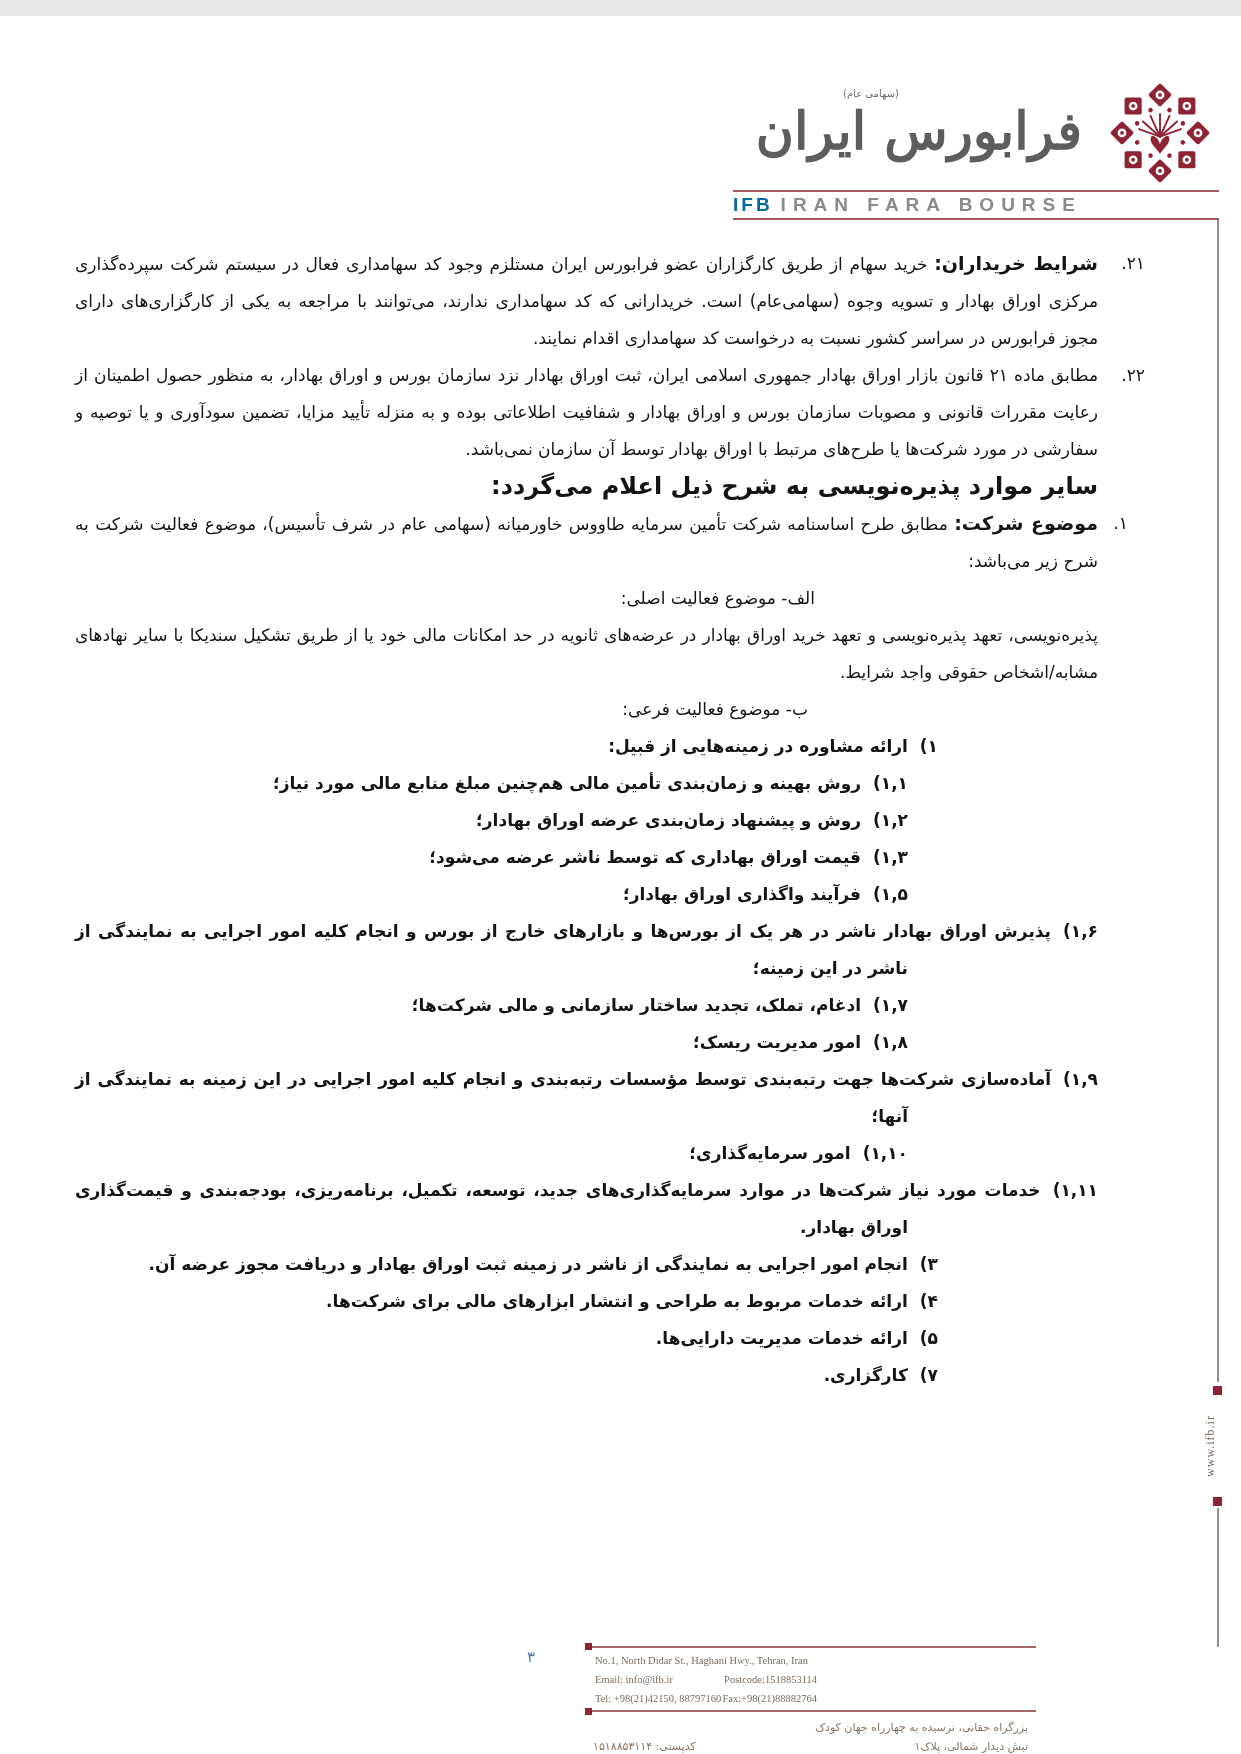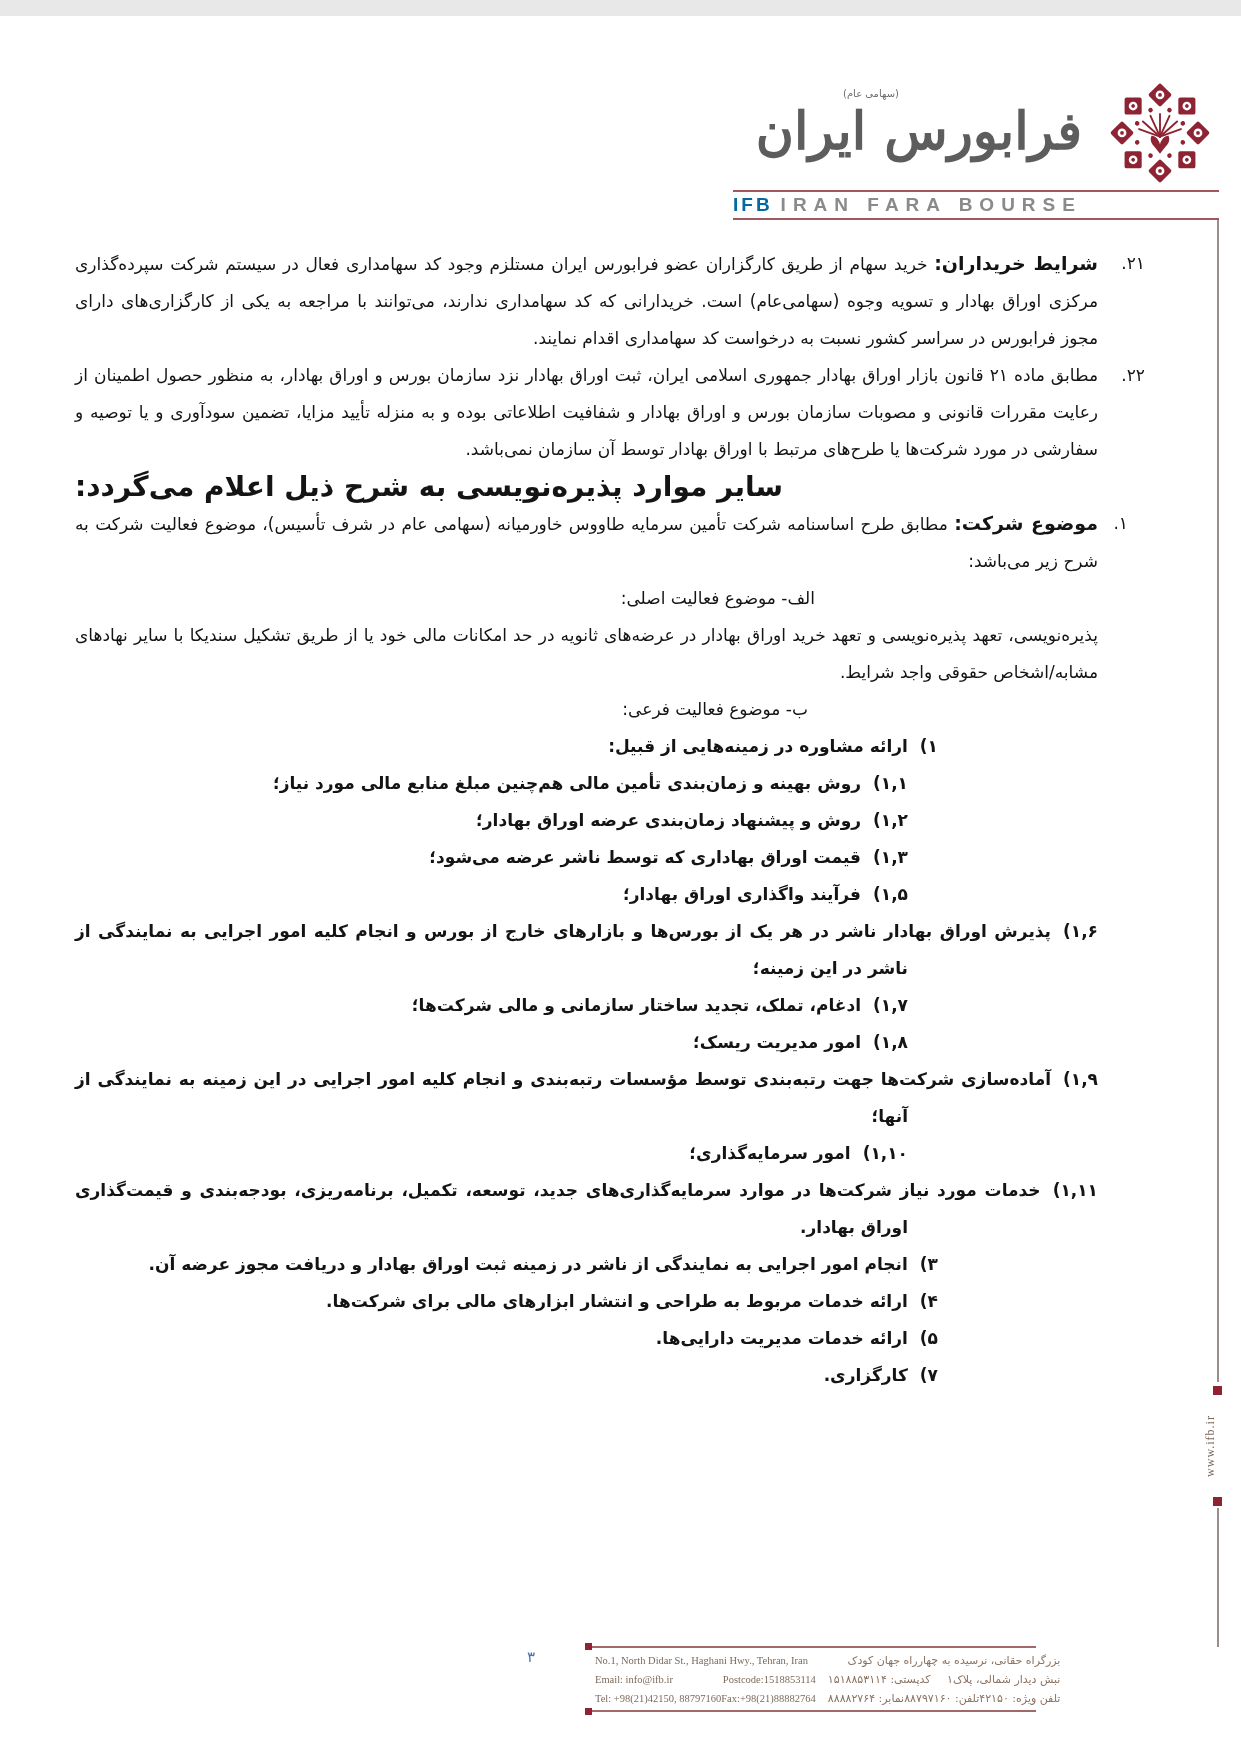--- a/index.html
+++ b/index.html
@@ -47,38 +47,38 @@
   
   .content{
     position:absolute; top:229px; left:75px; width:1023px;
     direction:rtl; text-align:justify;
     font-size:17px; line-height:37px;
   }
   .item{ position:relative; }
   .mk-hang{ position:absolute; right:-47px; top:0; white-space:nowrap; }
   .mk-hang.one{ right:-30px; }
   .blabel{ font-weight:bold; font-size:19px; }
-  .sec-heading{ text-align:left; font-weight:bold; font-size:28px; }
+  .sec-heading{ text-align:right; font-weight:bold; font-size:24px; }
   .indent-a{ padding-right:283px; }
   .indent-b{ padding-right:290px; }
   .li{ position:relative;font-weight:bold; }
   .li .mk{ margin-left:12px; white-space:nowrap; }
   .li-main{ padding-right:160px; }
   .li-sub{ padding-right:190px; }
   .li-wide{ padding-right:190px; text-indent:-190px; }
 
   
   .pagenum{ position:absolute; left:527px; top:1632px; font-size:15px; color:#4a74b0; }
   .fbox{ position:absolute; left:587px; top:1630px; width:449px; height:66px; }
   .fedge{ position:absolute; left:0; width:100%; height:2px; background:#a06a6a; }
   .fedge.top{ top:0; } .fedge.bot{ bottom:0; }
   .fsq{ position:absolute; width:7px; height:7px; background:#8e2433; left:-2px; }
   .fsq.t{ top:-3px; } .fsq.b{ bottom:-3px; }
   .fcols{ position:absolute; top:2px; bottom:2px; left:0; right:0;
-          display:flex; align-items:stretch; }
+          display:flex; align-items:stretch;flex-direction:column; }
   .fen{ width:236px; padding:3px 6px 3px 8px; box-sizing:border-box;
         font-family:"Liberation Serif", serif; font-size:10.5px; line-height:19px;
         color:#7b6a5c; }
   .fdiv{ width:1px; background:#b0a49a; margin:2px 0; }
   .ffa{ flex:1; padding:3px 8px 3px 6px; box-sizing:border-box; direction:rtl;
         font-size:11px; line-height:19px; color:#8a7262; }
   .frow{ display:flex; justify-content:space-between; white-space:nowrap; }
 </style>
 </head>
 <body>

